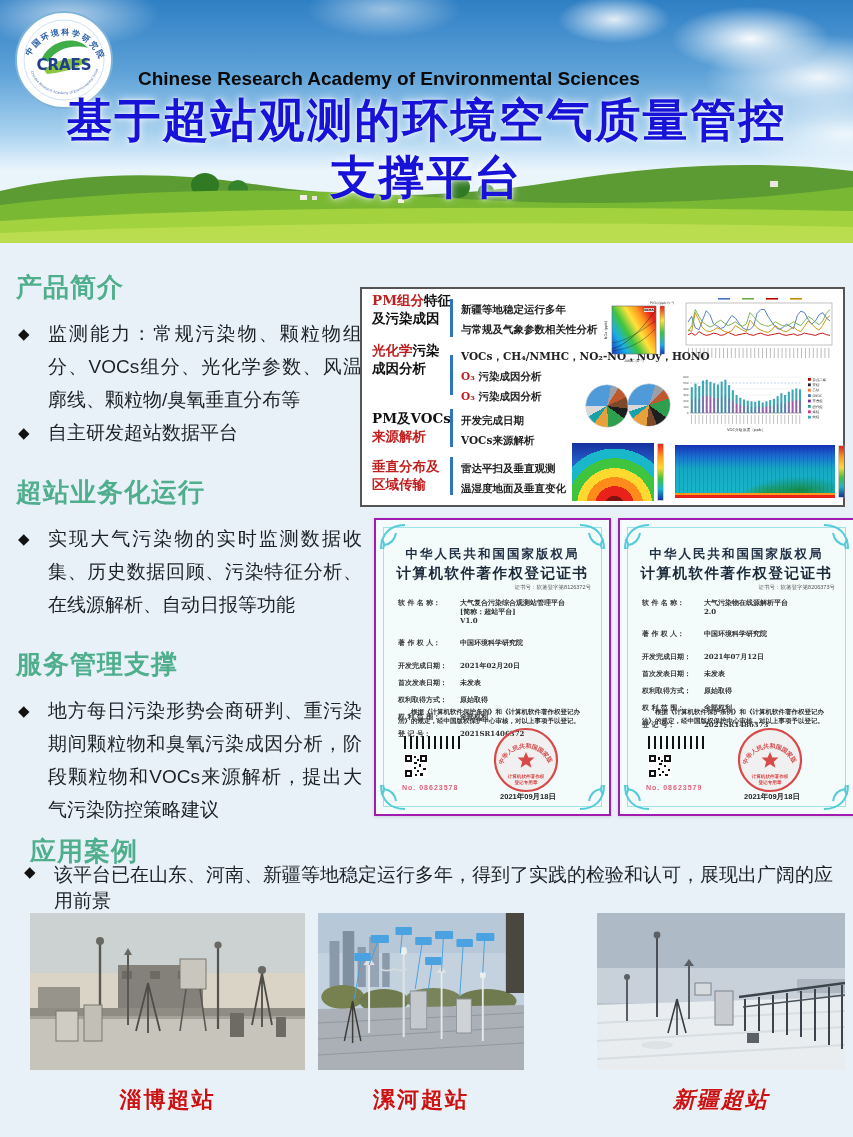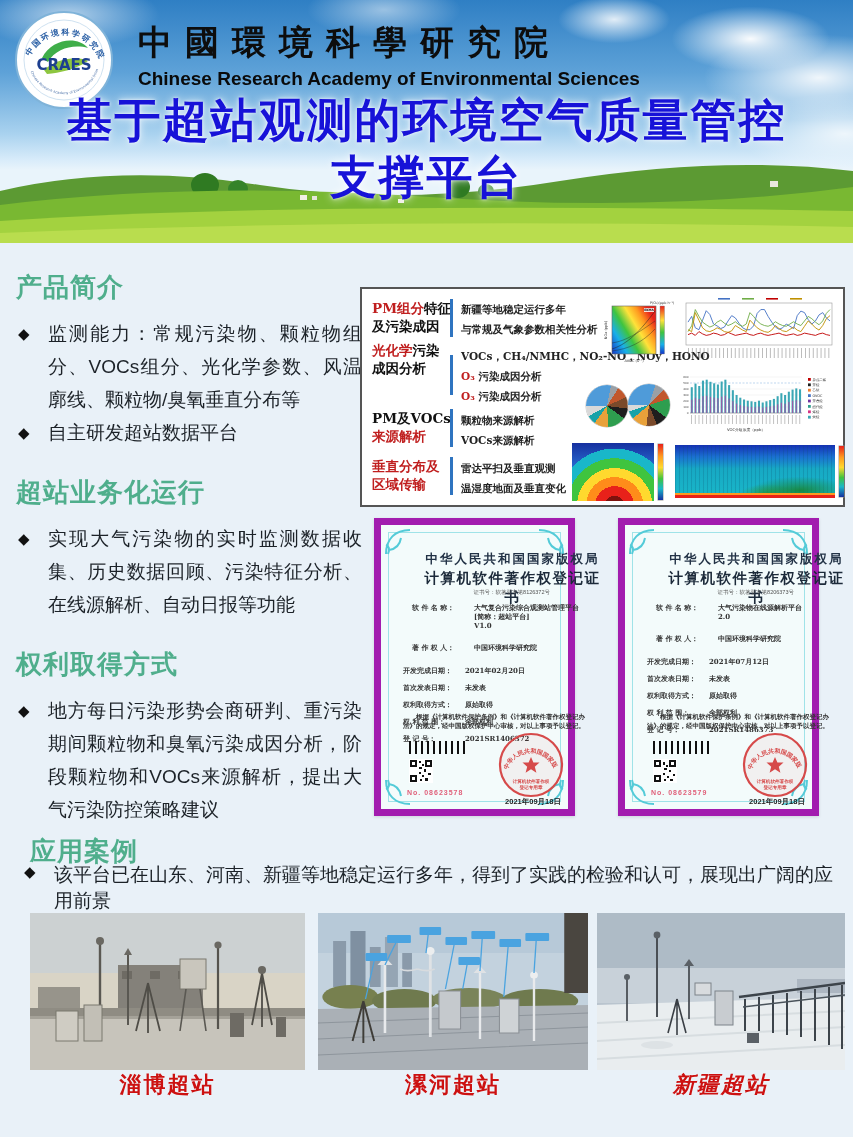--- a/index.html
+++ b/index.html
@@ -70,51 +70,51 @@
       radial-gradient(40px 14px at 58% 92%, rgba(40,150,60,.8), rgba(40,150,60,0) 70%),
       repeating-linear-gradient(90deg, rgba(10,80,110,.22) 0 1px, rgba(0,0,0,0) 1px 4px),
       linear-gradient(180deg,#1530b4 0%,#1a6fd0 22%,#17a9c4 45%,#19b7c9 100%);}
   .hm2 .rband{position:absolute; left:0; bottom:0; width:100%; height:5px;
     background:linear-gradient(180deg,#ff9a1f 0 40%, #e8211a 40% 100%);}
   .cbar{position:absolute; width:5px;
     background:linear-gradient(180deg,#e8211a,#ff9a1f 22%,#ffd92e 42%,#3fc43f 62%,#19b7c9 80%,#16309f 100%);
     box-shadow:0 0 0 .5px #999;}
 
   
-  .cert{position:absolute; top:518px; width:201px; height:298px; background:#f3fbfb;
-    border:7px solid #a21caf; box-shadow:inset 0 0 0 7px #f3fbfb, inset 0 0 0 8px #9fe3e8, 0 1px 3px rgba(0,0,0,.12);padding-left:38px;}
+  .cert{position:absolute; top:518px; width:237px; height:298px; background:#f3fbfb;
+    border:2px solid #a21caf; box-shadow:inset 0 0 0 7px #f3fbfb, inset 0 0 0 8px #9fe3e8, 0 1px 3px rgba(0,0,0,.12);}
   .cert.c1{left:374px;} .cert.c2{left:618px;}
   .corner{position:absolute; width:26px; height:26px;}
   .corner.tl{left:4px; top:4px;} .corner.tr{right:4px; top:4px; transform:scaleX(-1);}
   .corner.bl{left:4px; bottom:4px; transform:scaleY(-1);} .corner.br{right:4px; bottom:4px; transform:scale(-1,-1);}
   .cert .t1{position:absolute; top:26px; width:100%; text-align:center; font-family:"DejaVu Serif","Liberation Serif",serif;
     font-size:12.5px; font-weight:800; letter-spacing:2px; color:#223246;}
   .cert .t2{position:absolute; top:44px; width:100%; text-align:center; font-family:"DejaVu Serif","Liberation Serif",serif;
     font-size:14.5px; font-weight:800; letter-spacing:1.5px; color:#1c2a3a;}
   .cert .certno{position:absolute; top:64px; right:18px; font-size:5.5px; color:#555;}
   .cert .fields{position:absolute; left:22px; top:78px; width:192px; font-family:"DejaVu Serif","Liberation Serif",serif;}
   .cert .row{display:flex; margin-bottom:7px; font-size:7px; color:#333;}
   .cert .row .lab{width:62px; flex:none; font-weight:700; color:#3a3a3a;}
   .cert .row .val{white-space:pre-line; font-weight:600; line-height:9px;}
-  .cert .row.gap{margin-bottom:13px;margin-left:9px;}
+  .cert .row.gap{margin-bottom:13px;}
   .cert .stmt{position:absolute; left:22px; top:188px; width:190px; font-size:6.5px; line-height:9px;
     color:#333; text-indent:2em; font-family:"DejaVu Serif","Liberation Serif",serif; font-weight:600;}
   .cert .barcode{position:absolute; left:28px; top:216px; width:56px; height:13px;
     background:repeating-linear-gradient(90deg,#111 0 2px,transparent 2px 3.6px,#111 3.6px 4.4px,transparent 4.4px 6px);}
   .cert .qr{position:absolute; left:28px; top:234px;}
   .cert .serial{position:absolute; left:26px; top:264px; font-size:7px; font-weight:700; color:#e0607a; letter-spacing:1px;}
   .cert .seal{position:absolute; left:116px; top:206px;}
   .cert .sdate{position:absolute; left:108px; top:272px; width:88px; text-align:center; font-size:7.5px;
     font-weight:800; color:#222;}
 
   
   .station{position:absolute; top:913px;}
-  .st1{left:30px; width:275px;} .st2{left:318px; width:270px;} .st3{left:597px; width:248px;font-style:italic;}
+  .st1{left:30px; width:275px;} .st2{left:318px; width:206px;} .st3{left:597px; width:248px;font-style:italic;}
   .photo{width:100%; height:157px; display:block;}
-  .caption{text-align:center; font-size:22px; font-weight:800; color:var(--caption-red);
+  .caption{margin-top:15px; text-align:center; font-size:22px; font-weight:800; color:var(--caption-red);
     letter-spacing:2px; text-shadow:0 0 2px rgba(255,255,255,.6);}
 
   svg text{font-family:"DejaVu Sans","Liberation Sans",sans-serif;}
 </style>
 </head>
 <body>
 
 <div class="page">
 
   <div class="hero">
@@ -144,53 +144,52 @@
       <text font-size="8" font-weight="bold" fill="#2a5fa5" letter-spacing="2">
         <textPath href="#arcT" startOffset="8%">中国环境科学研究院</textPath>
       </text>
       <path d="M28 48 C38 28, 64 26, 74 38 C60 34, 42 38, 34 52 Z" fill="#3fae49"></path>
       <path d="M30 60 C44 47, 66 46, 74 51 C63 59, 45 63, 33 64 Z" fill="#8dc63f"></path>
       <text x="50" y="60" text-anchor="middle" font-size="15" font-weight="bold" fill="#1d3f8f">CRAES</text>
       <text font-size="3.4" fill="#4a70a8">
         <textPath href="#arcB" startOffset="2%">Chinese Research Academy of Environmental Sciences</textPath>
       </text>
     </svg>
-    <div class="org-zh">中國環境科學研究院</div>
     <div class="org-en">Chinese Research Academy of Environmental Sciences</div>
     <div class="main-title">
       <div>基于超站观测的环境空气质量管控</div>
       <div>支撑平台</div>
     </div>
   </div>
 
   <div class="col">
     <h2 class="sec">产品简介</h2>
     <ul class="blt">
       <li><span class="mk">◆</span><span>监测能力：常规污染物、颗粒物组分、VOCs组分、光化学参数、风温廓线、颗粒物/臭氧垂直分布等</span></li>
       <li><span class="mk">◆</span><span>自主研发超站数据平台</span></li>
     </ul>
     <h2 class="sec sec-gap">超站业务化运行</h2>
     <ul class="blt">
       <li><span class="mk">◆</span><span>实现大气污染物的实时监测数据收集、历史数据回顾、污染特征分析、在线源解析、自动日报等功能</span></li>
     </ul>
-    <h2 class="sec sec-gap">权利取得方式</h2>
+    <h2 class="sec sec-gap">服务管理支撑</h2>
     <ul class="blt">
       <li><span class="mk">◆</span><span>地方每日污染形势会商研判、重污染期间颗粒物和臭氧污染成因分析，阶段颗粒物和VOCs来源解析，提出大气污染防控策略建议</span></li>
     </ul>
   </div>
 
   <h2 class="sec cases-head">应用案例</h2>
   <div class="cases-line">
     <span class="mk">◆</span>
     <span>该平台已在山东、河南、新疆等地稳定运行多年，得到了实践的检验和认可，展现出广阔的应用前景</span>
   </div>
 
   <div class="fig">
 
-    <div class="fig-label" style="top:10px">
+    <div class="fig-label" style="top:2px">
       <span class="r">PM组分</span><span>特征</span><br>
       <span>及污染成因</span>
     </div>
     <div class="fig-bar" style="top:10px;height:38px"></div>
     <div class="fig-desc" style="top:10px">
       <div><span>新疆等地稳定运行多年</span></div>
       <div><span>与常规及气象参数相关性分析</span></div>
     </div>
 
     <div class="fig-label" style="top:52px">
@@ -203,21 +202,21 @@
       <div><span class="r">O₃</span><span> 污染成因分析</span></div>
       <div><span class="r">O₃</span><span> 污染成因分析</span></div>
     </div>
 
     <div class="fig-label" style="top:120px">
       <span>PM及VOCs</span><br>
       <span class="r">来源解析</span>
     </div>
     <div class="fig-bar" style="top:120px;height:38px"></div>
     <div class="fig-desc" style="top:121px">
-      <div><span>颗粒物来源解析</span></div>
+      <div><span>开发完成日期</span></div>
       <div><span>VOCs来源解析</span></div>
     </div>
 
     <div class="fig-label" style="top:168px">
       <span class="r">垂直分布及</span><br>
       <span class="r">区域传输</span>
     </div>
     <div class="fig-bar" style="top:168px;height:38px"></div>
     <div class="fig-desc" style="top:169px">
       <div><span>雷达平扫及垂直观测</span></div>

